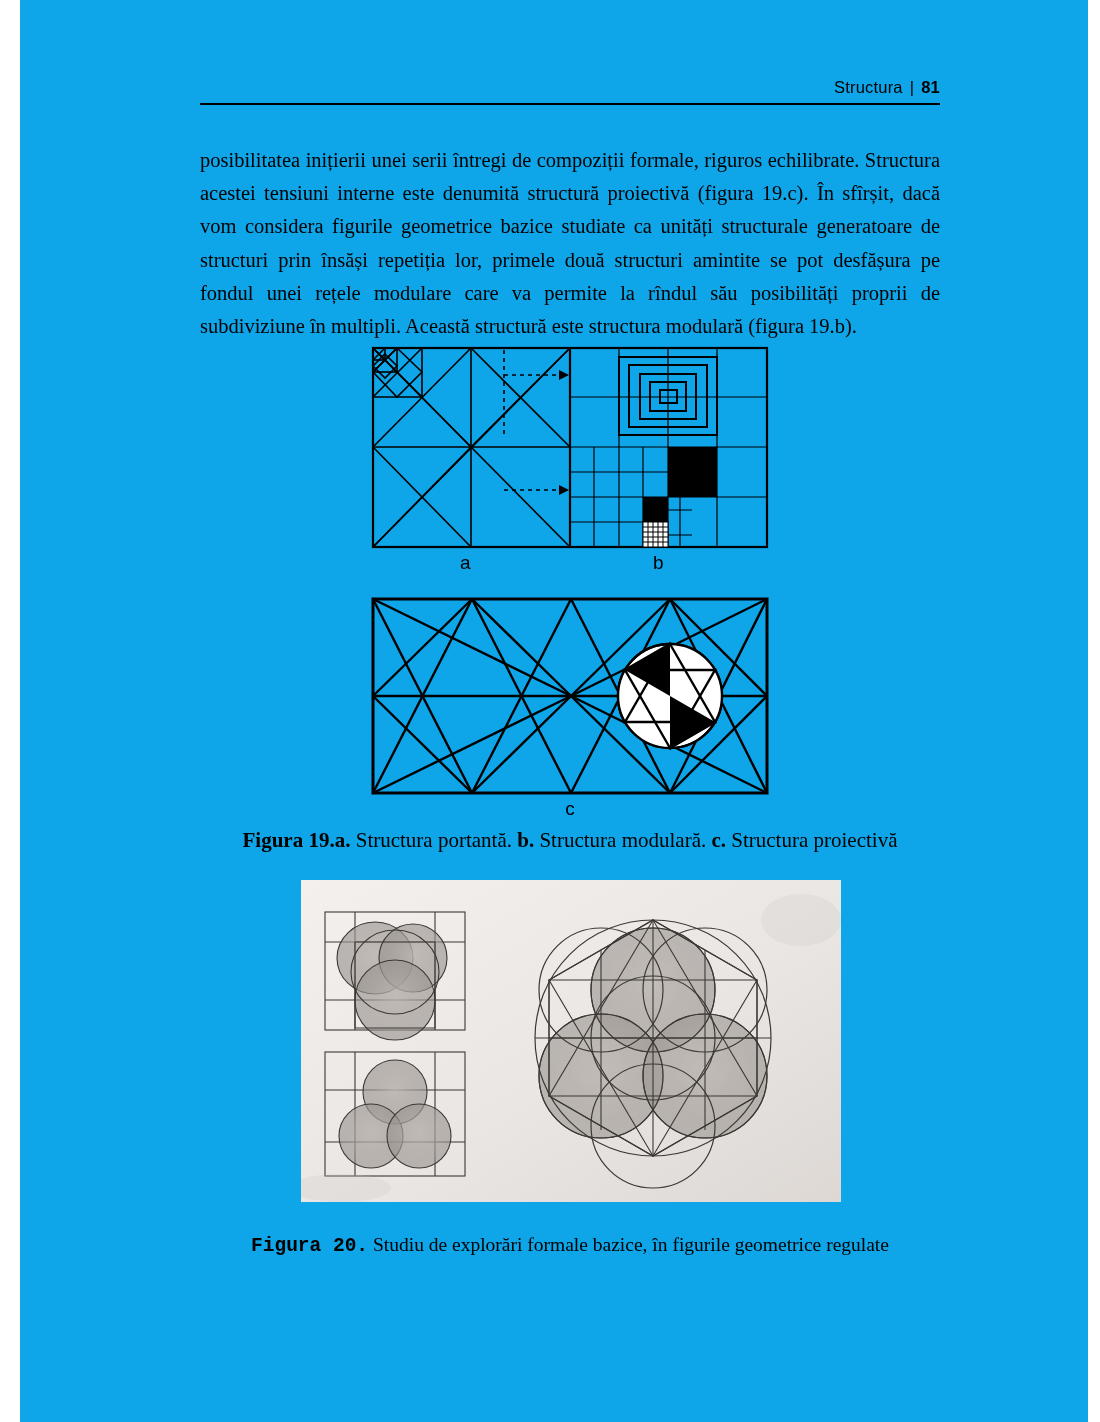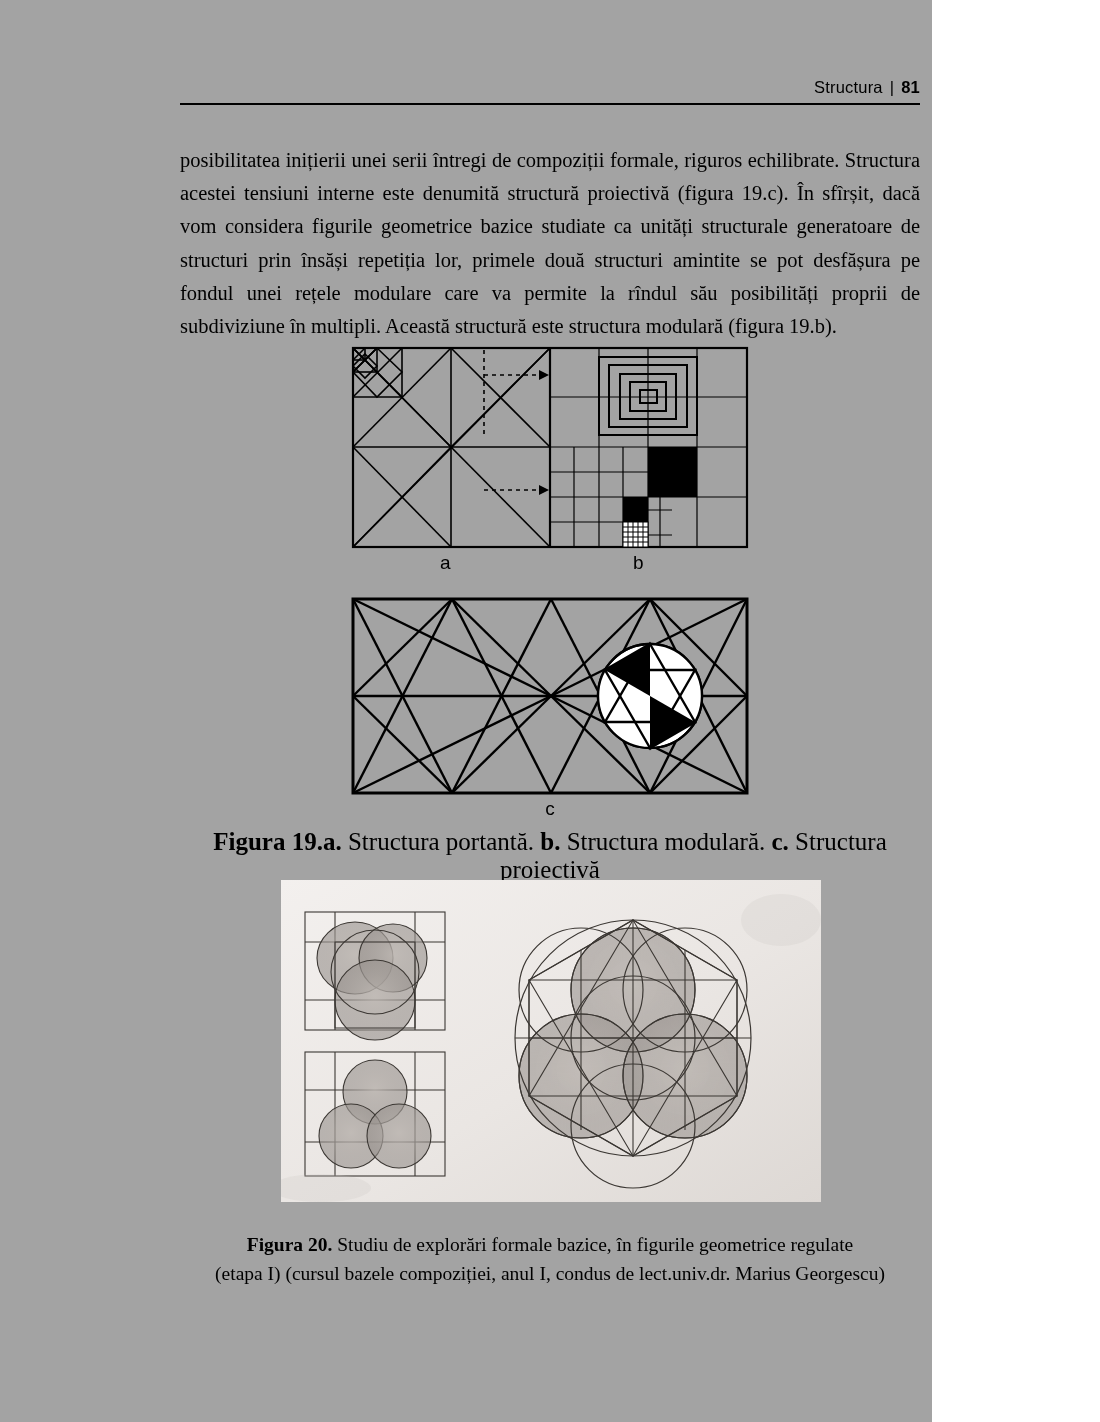--- a/index.html
+++ b/index.html
@@ -2,26 +2,27 @@
 <html><head>
 <meta charset="utf-8">
 <style>
   html, body {
     margin: 0;
     padding: 0;
     background: #ffffff;
   }
   .page {
     position: relative;
-    width: 932px;
+    width: 1068px;
     height: 1422px;
-    background: #a3a3a3;
+    background: #0ea5e9;
     font-family: "Liberation Serif", serif;
     color: #000000;
     overflow: hidden;
+    margin-left: 20px;
   }
 
   
   .header {
     position: absolute;
     left: 180px;
     top: 78px;
     width: 740px;
     text-align: right;
     font-family: "Liberation Sans", sans-serif;
@@ -105,21 +106,21 @@
     text-align: center;
     font-family: "Liberation Sans", sans-serif;
     font-size: 19px;
   }
   .fig19-caption {
     position: absolute;
     left: 180px;
     top: 828px;
     width: 740px;
     text-align: center;
-    font-size: 25px;
+    font-size: 21px;
   }
   .fig19-caption b {
     font-weight: bold;
   }
 
   
   .fig20-photo {
     position: absolute;
     left: 281px;
     top: 880px;
@@ -132,20 +133,21 @@
     position: absolute;
     left: 180px;
     top: 1230px;
     width: 740px;
     text-align: center;
     font-size: 19.5px;
     line-height: 29px;
   }
   .fig20-caption b {
     font-weight: bold;
+    font-family: Liberation Mono, monospace;
   }
   svg { display: block; }
 </style>
 </head>
 <body>
 
 <div class="page">
 
   <div class="header">
     <span>Structura</span><span class="sep">|</span><span class="pageno">81</span>
@@ -394,16 +396,15 @@
 
       <g fill="#cdc7c2" opacity="0.25">
         <ellipse cx="500" cy="40" rx="40" ry="26"></ellipse>
         <ellipse cx="40" cy="308" rx="50" ry="14"></ellipse>
       </g>
     </svg>
   </div>
 
   <div class="fig20-caption">
     <b>Figura 20.</b><span> Studiu de explorări formale bazice, în figurile geometrice regulate</span><br>
-    <span>(etapa I) (cursul bazele compoziției, anul I, condus de lect.univ.dr. Marius Georgescu)</span>
   </div>
 
 </div>
 
 </body></html>

